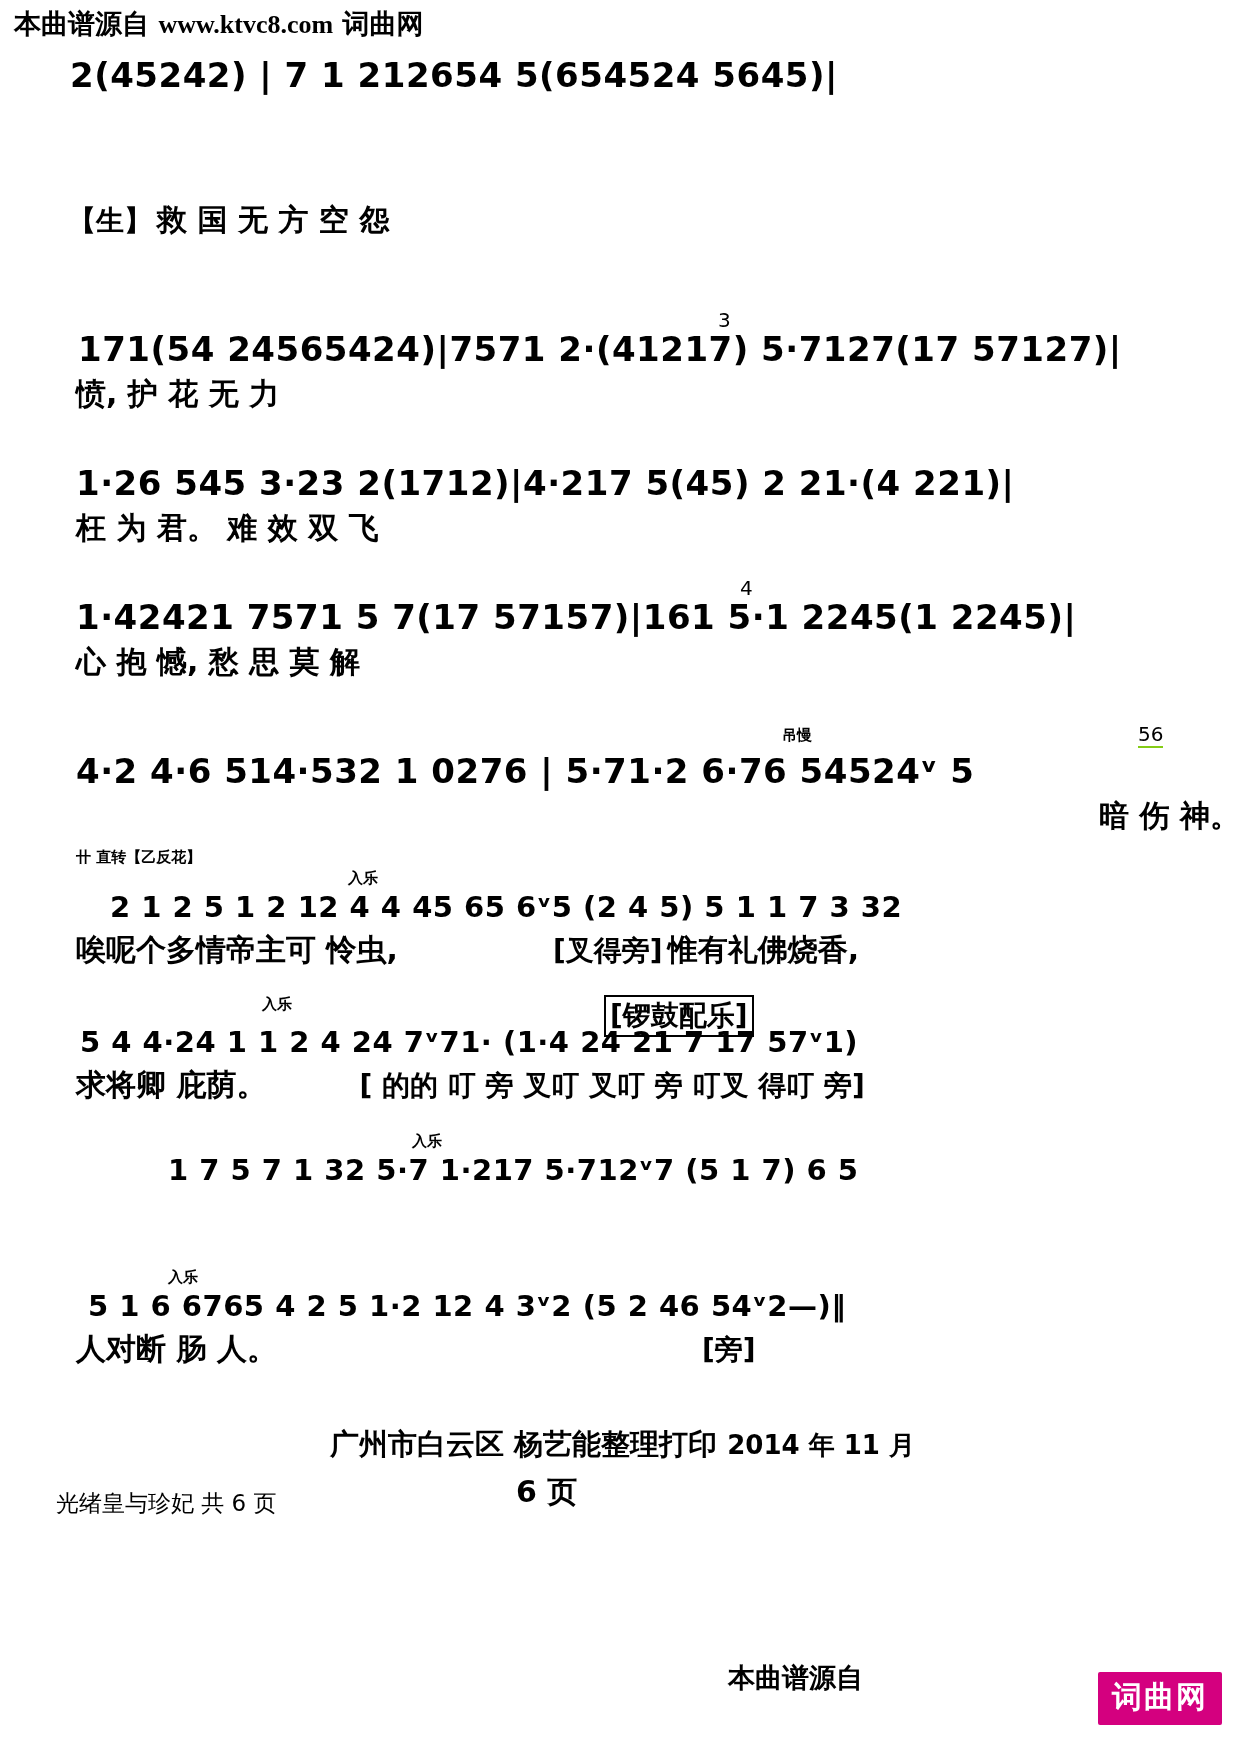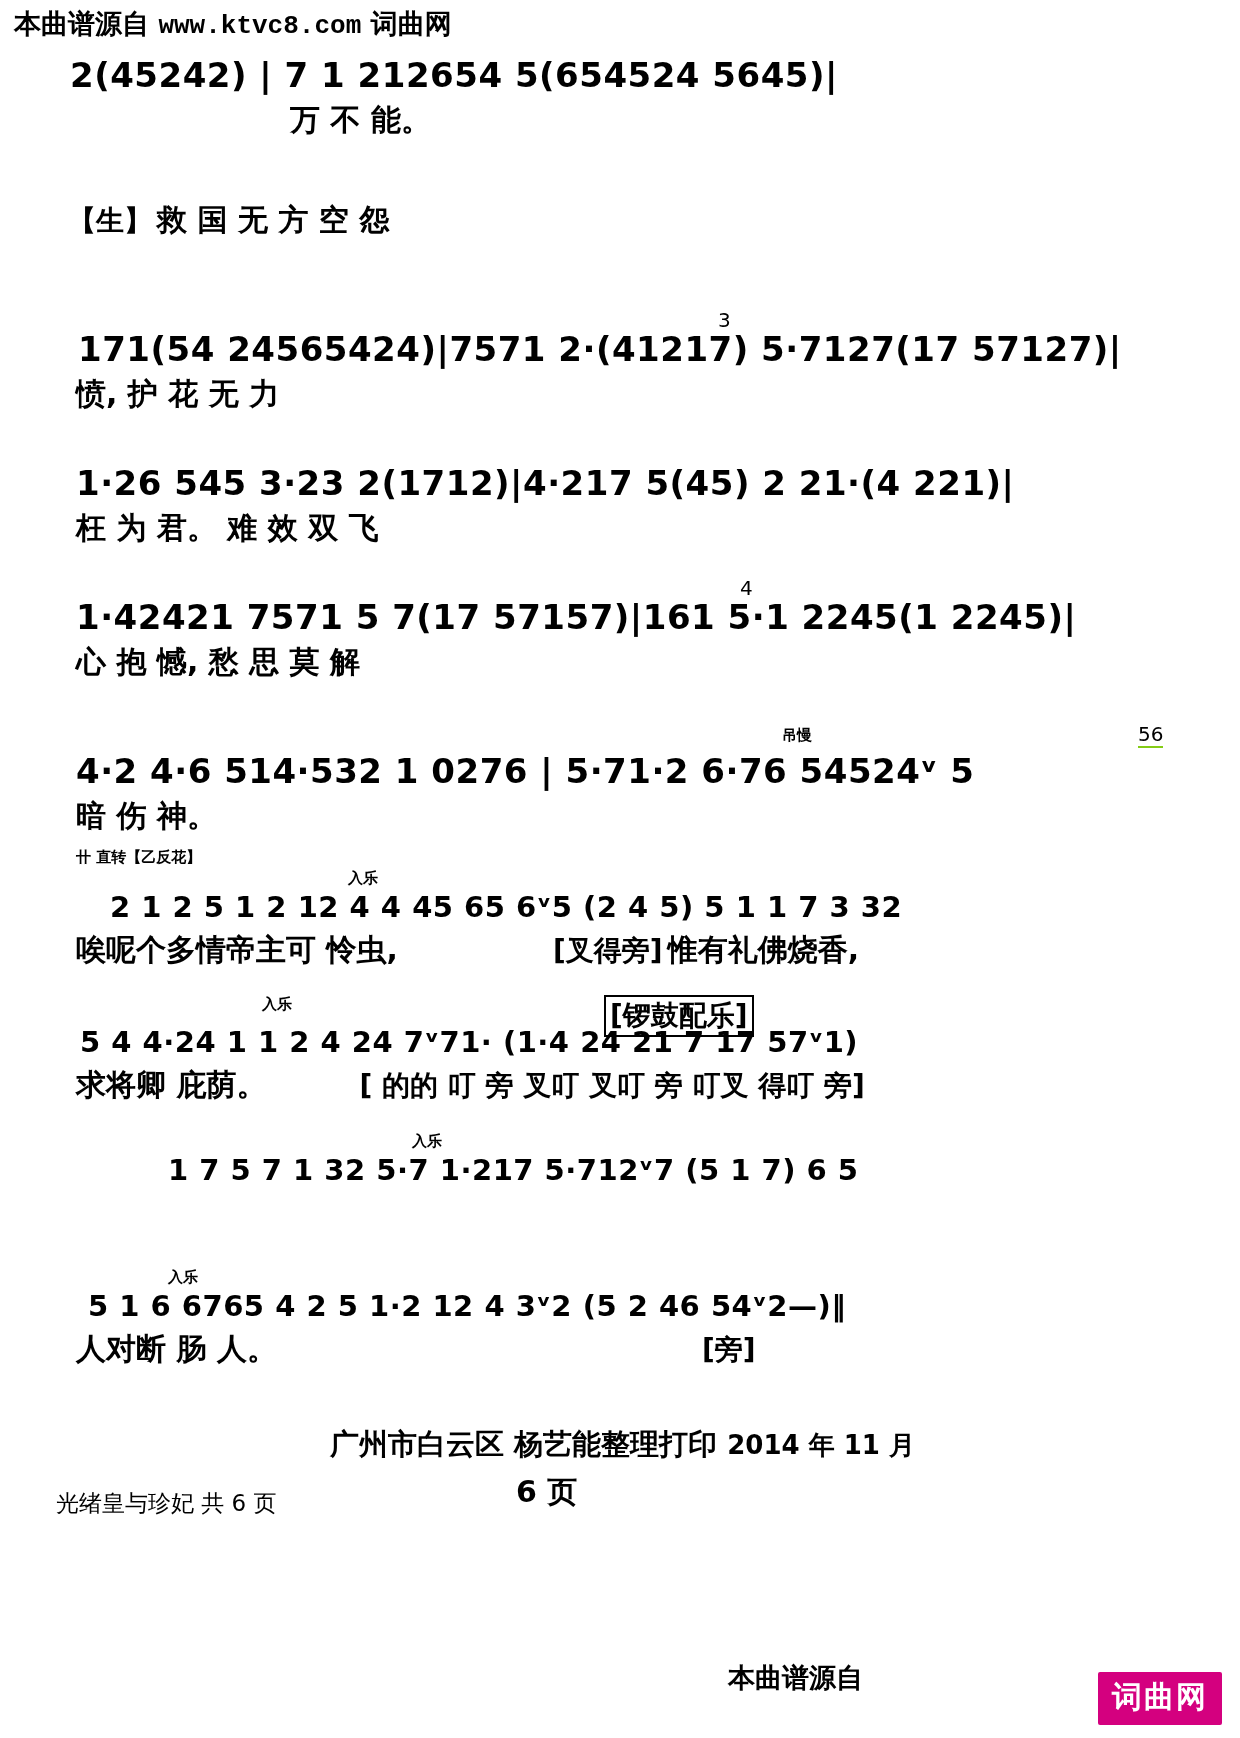--- a/index.html
+++ b/index.html
@@ -26,21 +26,21 @@
     position: absolute;
     left: 14px;
     top: 6px;
     font-size: 27px;
     font-weight: bold;
     letter-spacing: 0px;
     white-space: nowrap;
     font-family: "DejaVu Sans", "Liberation Sans", sans-serif;
   }
   .watermark-top .url {
-    font-family: Liberation Mono, monospace;
+    font-family: Liberation Serif, serif;
     font-weight: bold;
     font-size: 26px;
   }
 
   
   .system {
     position: absolute;
     left: 0;
     width: 1240px;
   }
@@ -125,21 +125,20 @@
 <div class="page">
 
   <div class="watermark-top">
     <span>本曲谱源自</span>
     <span class="url">www.ktvc8.com</span>
     <span>词曲网</span>
   </div>
 
   <div class="system" style="top:58px;">
     <div class="notes" style="margin-left:70px;">2(45242)  |  7 1  212654  5(654524  5645)|</div>
-    <div class="lyrics" style="margin-left:290px; margin-top:10px;">万    不        能。</div>
   </div>
 
   <div class="system" style="top:190px;">
     <div style="margin-left:68px; margin-top:12px;">
       <span class="role">【生】</span>
       <span class="lyrics">救   国      无 方           空    怨</span>
     </div>
   </div>
 
   <div class="system" style="top:330px;">
@@ -158,21 +157,21 @@
     <div class="notes" style="margin-left:76px;">1·42421  7571  5 7(17  57157)|161  5·1  2245(1  2245)|</div>
     <div class="lyrics" style="margin-left:76px; margin-top:10px;">心    抱   憾,          愁  思 莫 解</div>
   </div>
 
   <div class="system" style="top:728px;">
     <div style="position:relative; height:26px;">
       <span class="annot" style="position:absolute; left:782px; top:-2px;">吊慢</span>
       <span class="tiny" style="position:absolute; left:1138px; top:-6px; border-bottom:2px solid #84cc16;">56</span>
     </div>
     <div class="notes" style="margin-left:76px;">4·2 4·6  514·532   1   0276  |  5·71·2  6·76 54524ᵛ   5</div>
-    <div class="lyrics" style="margin-left:76px; margin-top:10px;">暗     伤     神。</div>
+    <div class="lyrics" style="margin-left:76px; margin-top:10px;text-align:right;">暗     伤     神。</div>
   </div>
 
   <div class="system" style="top:848px;">
     <div class="annot" style="margin-left:76px;">卄 直转【乙反花】</div>
     <div class="annot" style="margin-left:348px; margin-top:2px;">入乐</div>
     <div class="notes small-notes" style="margin-left:110px; margin-top:4px;">2 1  2  5  1  2  12 4  4  45 65 6ᵛ5 (2 4  5) 5  1  1  7  3  32</div>
     <div style="margin-left:76px; margin-top:10px; white-space:nowrap;">
       <span class="lyrics">唉呢个多情帝主可 怜虫,</span>
       <span class="bracket-note" style="margin-left:150px;">[叉得旁]</span>
       <span class="lyrics">惟有礼佛烧香,</span>

